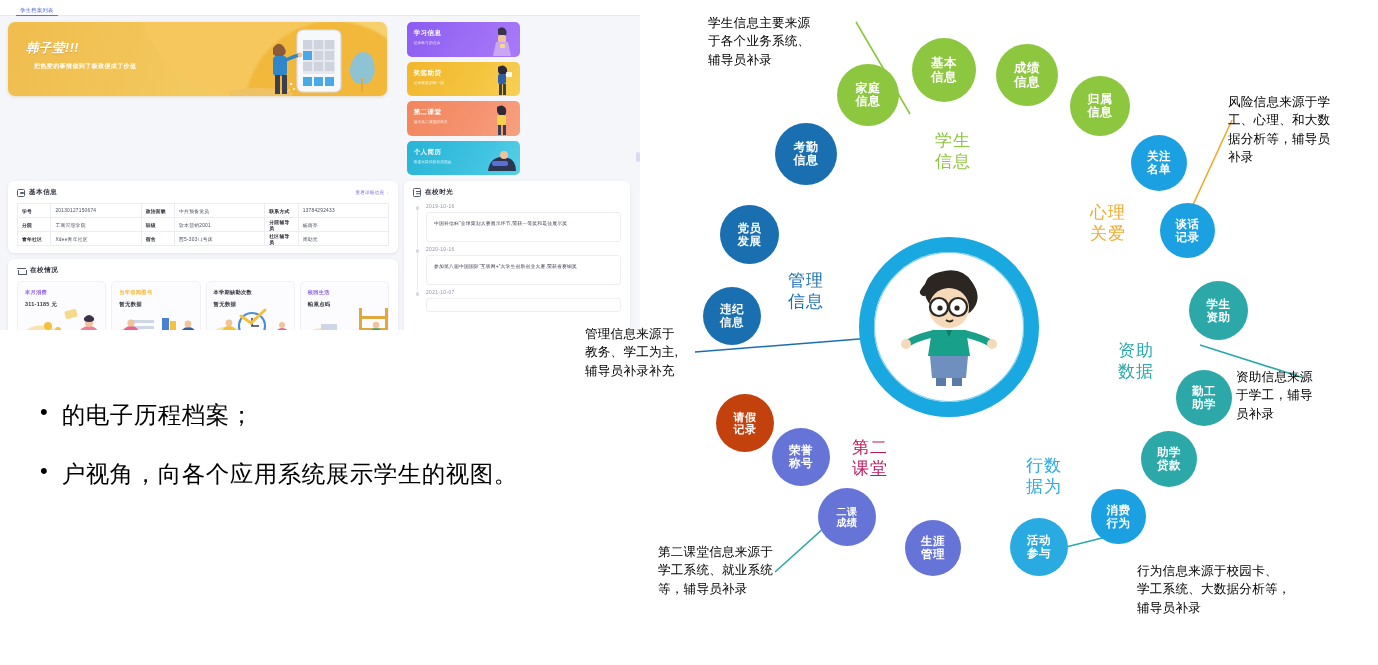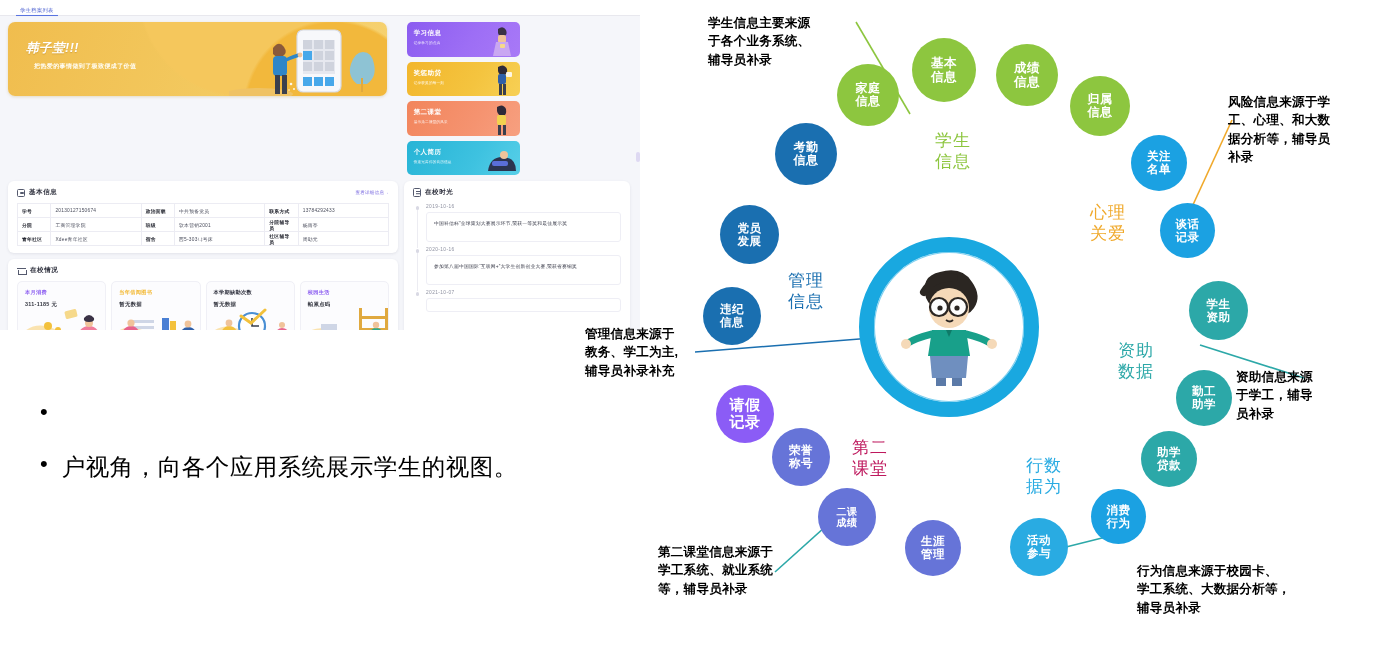--- a/index.html
+++ b/index.html
@@ -169,21 +169,21 @@
   .node span { display: block; }
 
   .grp-label {
     position: absolute; text-align: center; line-height: 1.25;
     font-size: 17px; letter-spacing: 1px;
   }
   .grp-label span { display: block; }
 
   .note {
     position: absolute; font-size: 12.6px; color: #000;
-    line-height: 1.45; letter-spacing: .2px; font-weight: bold;
+    line-height: 1.45; letter-spacing: .2px;
   }
   .note span { display: block; white-space: nowrap; }
 
   .center-ring {
     position: absolute; border-radius: 50%;
     background: #ffffff;
   }
   svg.leaders { position: absolute; left: 0; top: 0; width: 738px; height: 665px; pointer-events: none; }
 </style>
 </head>
@@ -428,20 +428,21 @@
           <div class="scroll-nub"></div>
         </div>
       </div>
     </div>
   </div>
 
   <div class="bullets">
     <div class="bullet">
       <div class="dot">•</div>
       <div>
+        <div class="btxt">的电子历程档案；</div>
       </div>
     </div>
     <div class="bullet">
       <div class="dot">•</div>
       <div>
         <div class="btxt">户视角，向各个应用系统展示学生的视图。</div>
       </div>
     </div>
   </div>
 
@@ -557,21 +558,21 @@
       <span>管理</span>
     </div>
     <div class="node" style="left:178px;top:488px;width:58px;height:58px;background:#6674D8;font-size:10px">
       <span>二课</span>
       <span>成绩</span>
     </div>
     <div class="node" style="left:132px;top:428px;width:58px;height:58px;background:#6674D8;font-size:11.5px">
       <span>荣誉</span>
       <span>称号</span>
     </div>
-    <div class="node" style="left:76px;top:385px;width:58px;height:58px;background:#8b5cf6;font-size:15px">
+    <div class="node" style="left:76px;top:394px;width:58px;height:58px;background:#c2410c;font-size:11px">
       <span>请假</span>
       <span>记录</span>
     </div>
     <div class="node" style="left:63px;top:287px;width:58px;height:58px;background:#1A6FB0;font-size:11.5px">
       <span>违纪</span>
       <span>信息</span>
     </div>
     <div class="node" style="left:80px;top:205px;width:59px;height:59px;background:#1A6FB0;font-size:11.5px">
       <span>党员</span>
       <span>发展</span>

